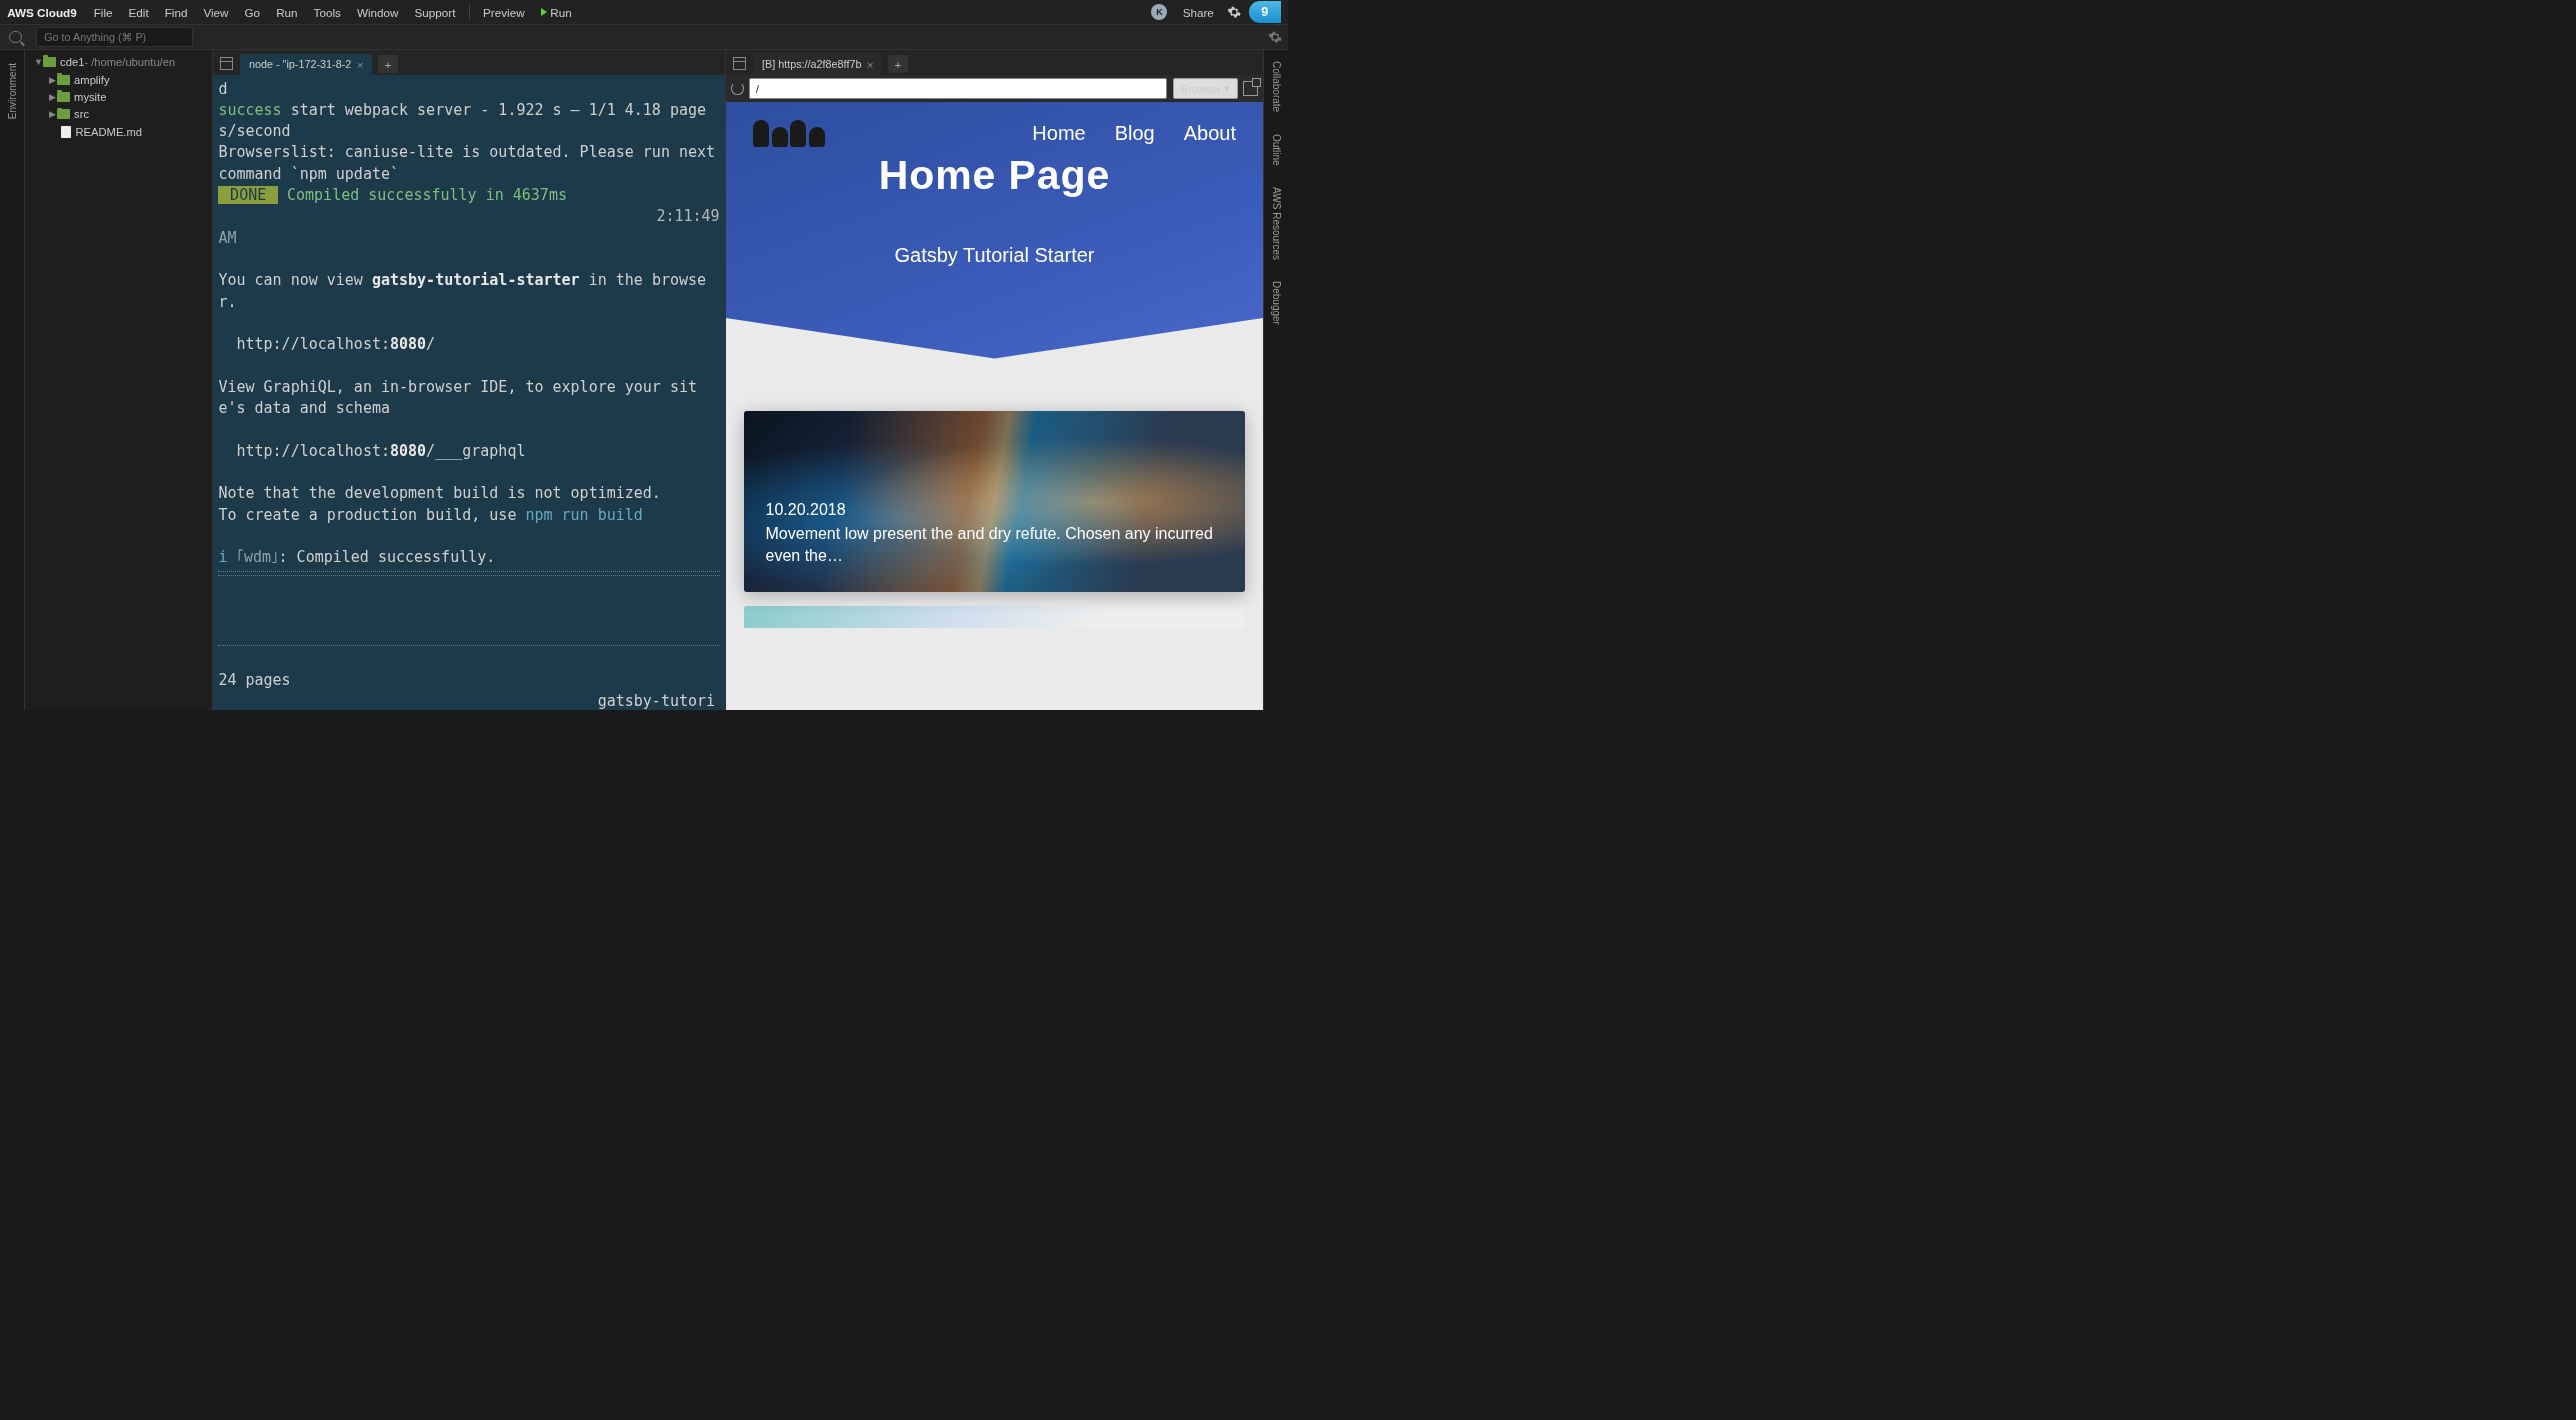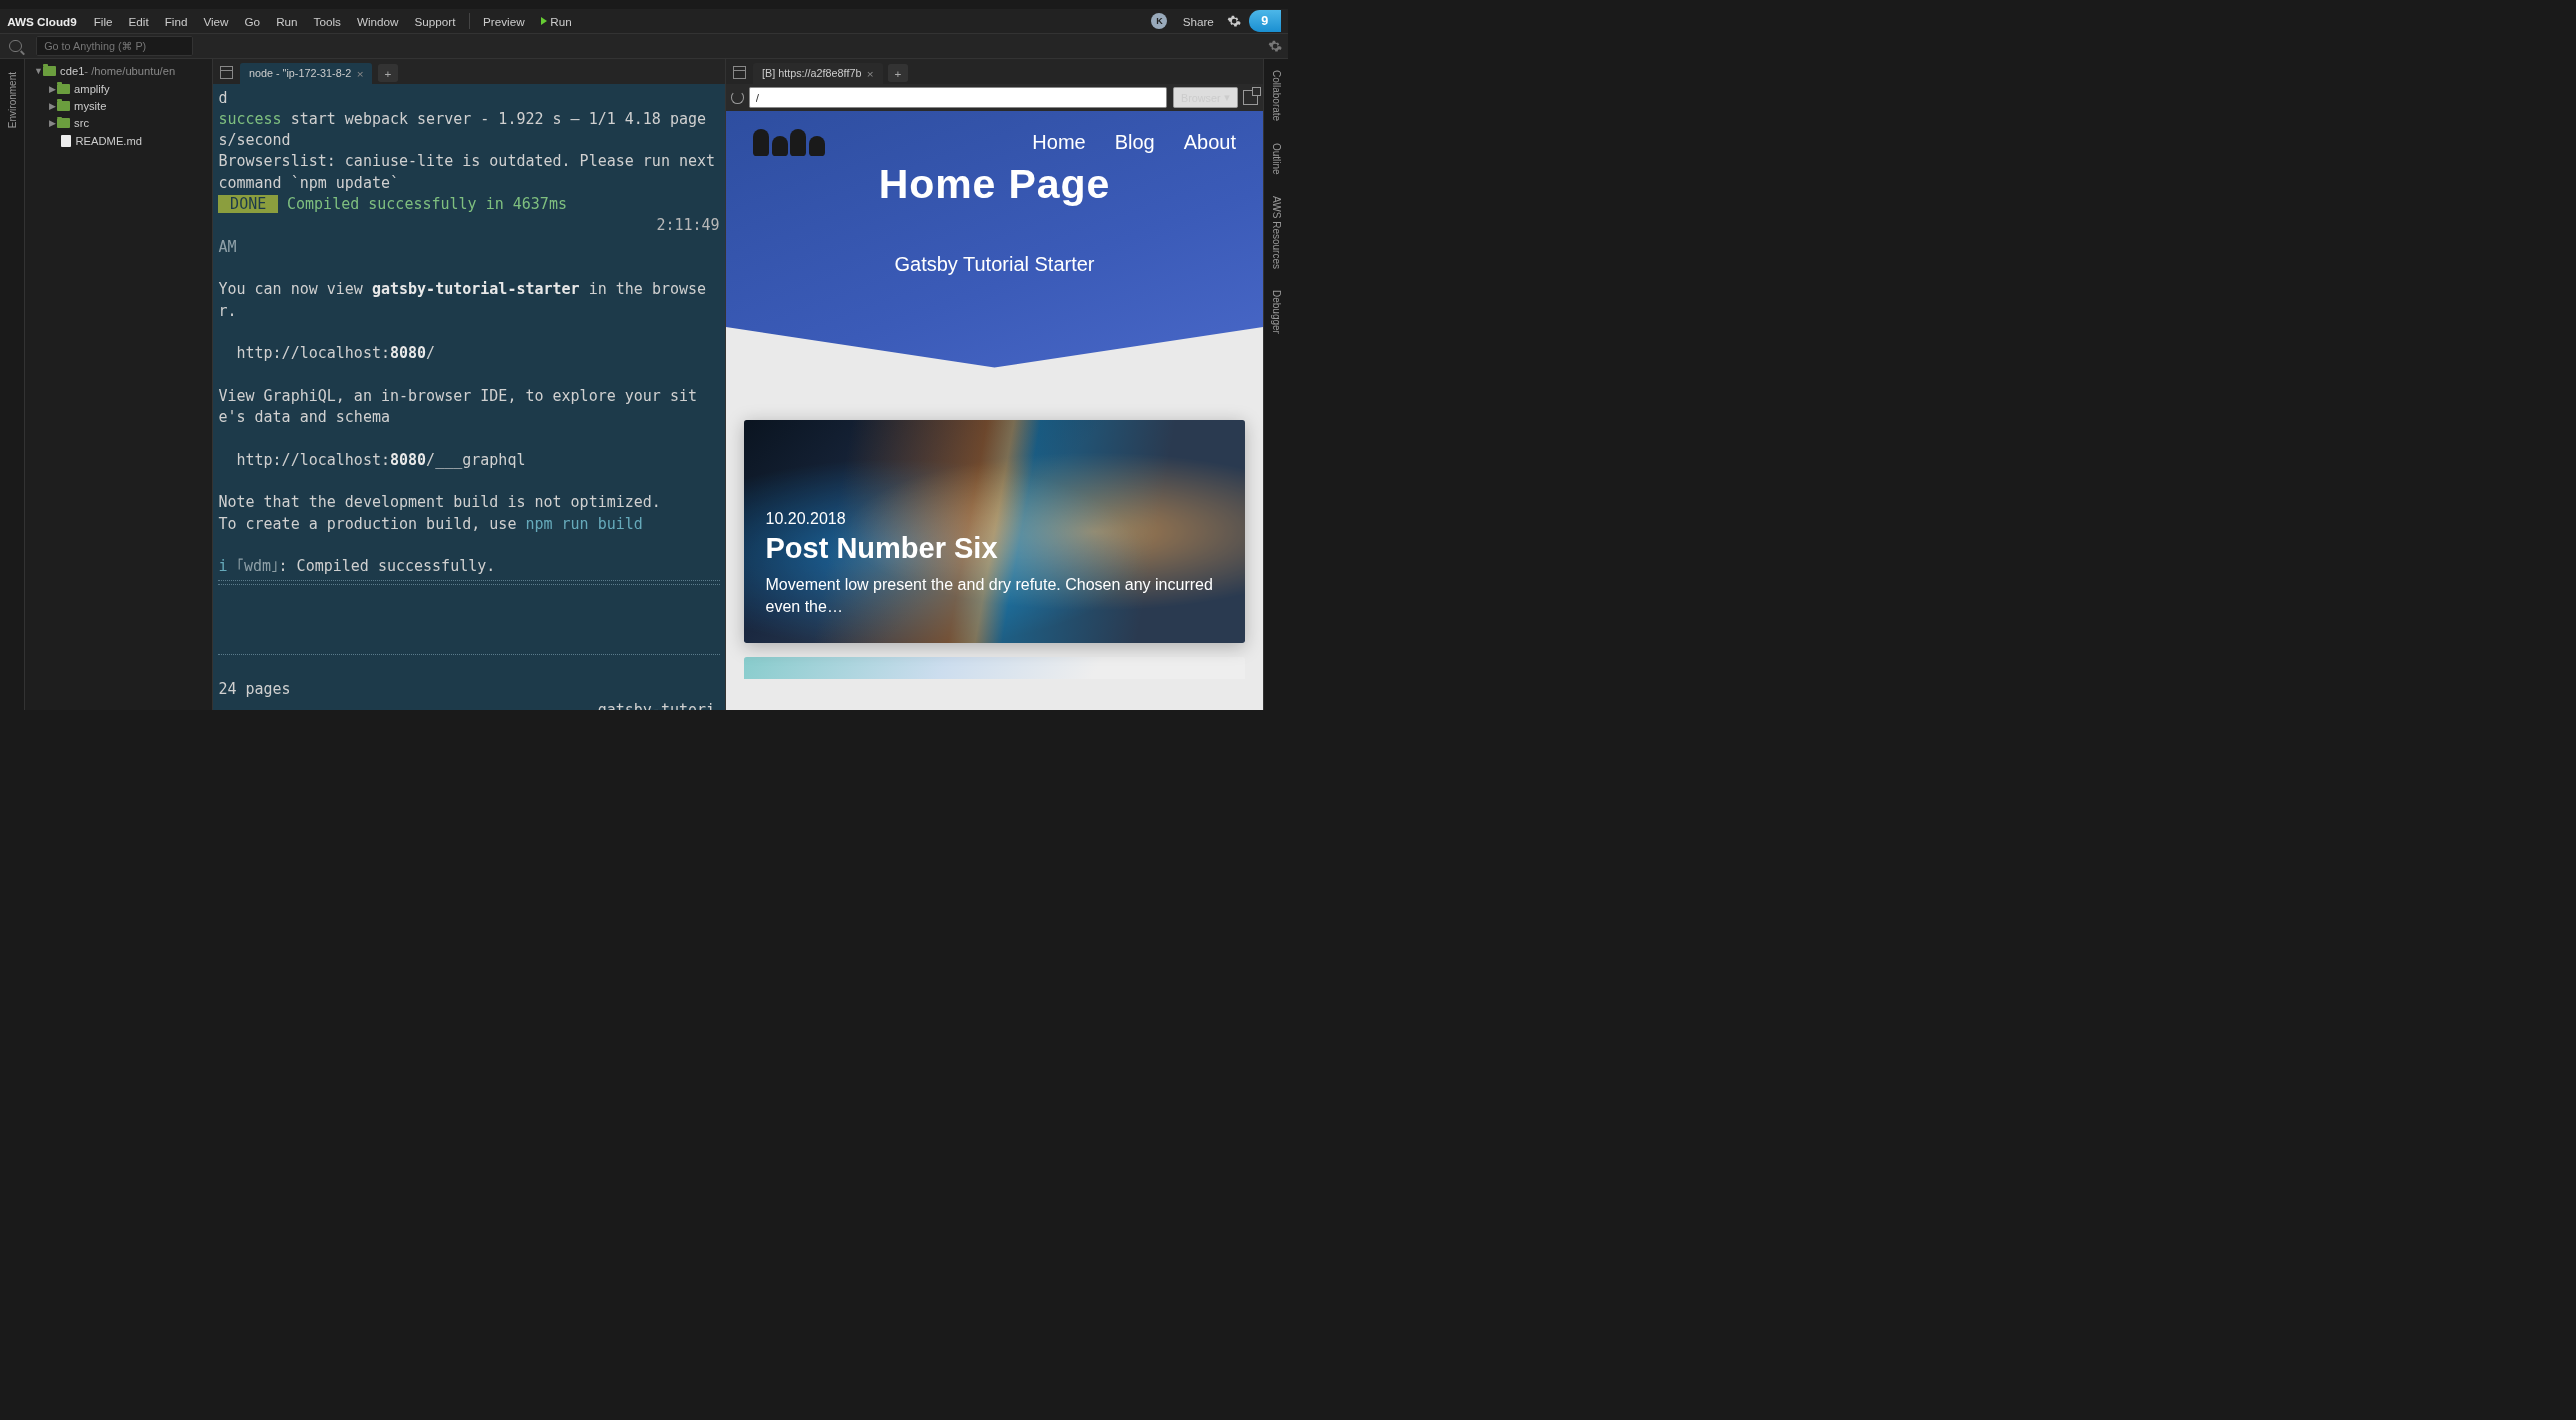--- a/index.html
+++ b/index.html
@@ -12,21 +12,20 @@
   overflow: hidden;
   font-size: 11.7px;
 }
 .menubar {
   height: 25px;
   background: #222;
   display: flex;
   align-items: center;
   padding: 0 7.2px;
   border-bottom: 0.9px solid #333;
-  margin-top: 9px;
 }
 .menubar .brand { font-weight: bold; color: #eee; margin-right: 9px; font-size: 11.7px; }
 .menubar .menu-item { padding: 0 8px; color: #ccc; cursor: pointer; font-size: 11.7px; }
 .menubar .divider { width: 0.9px; height: 16px; background: #444; margin: 0 5.4px; }
 .menubar .run-btn { display:flex; align-items:center; gap:3.6px; }
 .run-btn .play-icon { width:0;height:0;border-left:6.3px solid #6c3;border-top:4.5px solid transparent;border-bottom:4.5px solid transparent; }
 .menubar .spacer { flex: 1; }
 .avatar { width:16px;height:16px;border-radius:50%;background:#9ab;display:flex;align-items:center;justify-content:center;color:#222;font-size:9px;font-weight:bold;margin-right:7.2px;}
 .gear { width:14.4px;height:14.4px;margin-left:5.4px; }
 .c9badge { background: linear-gradient(#4db7e8,#1a8fd1); height:21.5px;width:32px;border-radius:10.8px 0 0 10.8px;display:flex;align-items:center;justify-content:center;color:#fff;font-weight:bold;margin-left:7.2px;font-size:12.6px;}
@@ -234,21 +233,20 @@
         <div class="h1">Home Page</div>
         <div class="subtitle">Gatsby Tutorial Starter</div>
         <div class="chevron-bottom">
           <svg viewBox="0 0 100 10" preserveAspectRatio="none">
               <polygon points="0,0 50,9 100,0 100,10 0,10" fill="#eaeaea"></polygon>
             </svg>
         </div>
       </div>
       <div class="card">
         <div class="card-date">10.20.2018</div>
-        <div class="card-title">Post Number Six</div>
         <div class="card-text">Movement low present the and dry refute. Chosen any incurred even the…</div>
       </div>
       <div class="card2"></div>
     </div>
   </div>
 
   <div class="right-rail">
     <span class="rail-label">Collaborate</span>
     <span class="rail-label">Outline</span>
     <span class="rail-label">AWS Resources</span>

